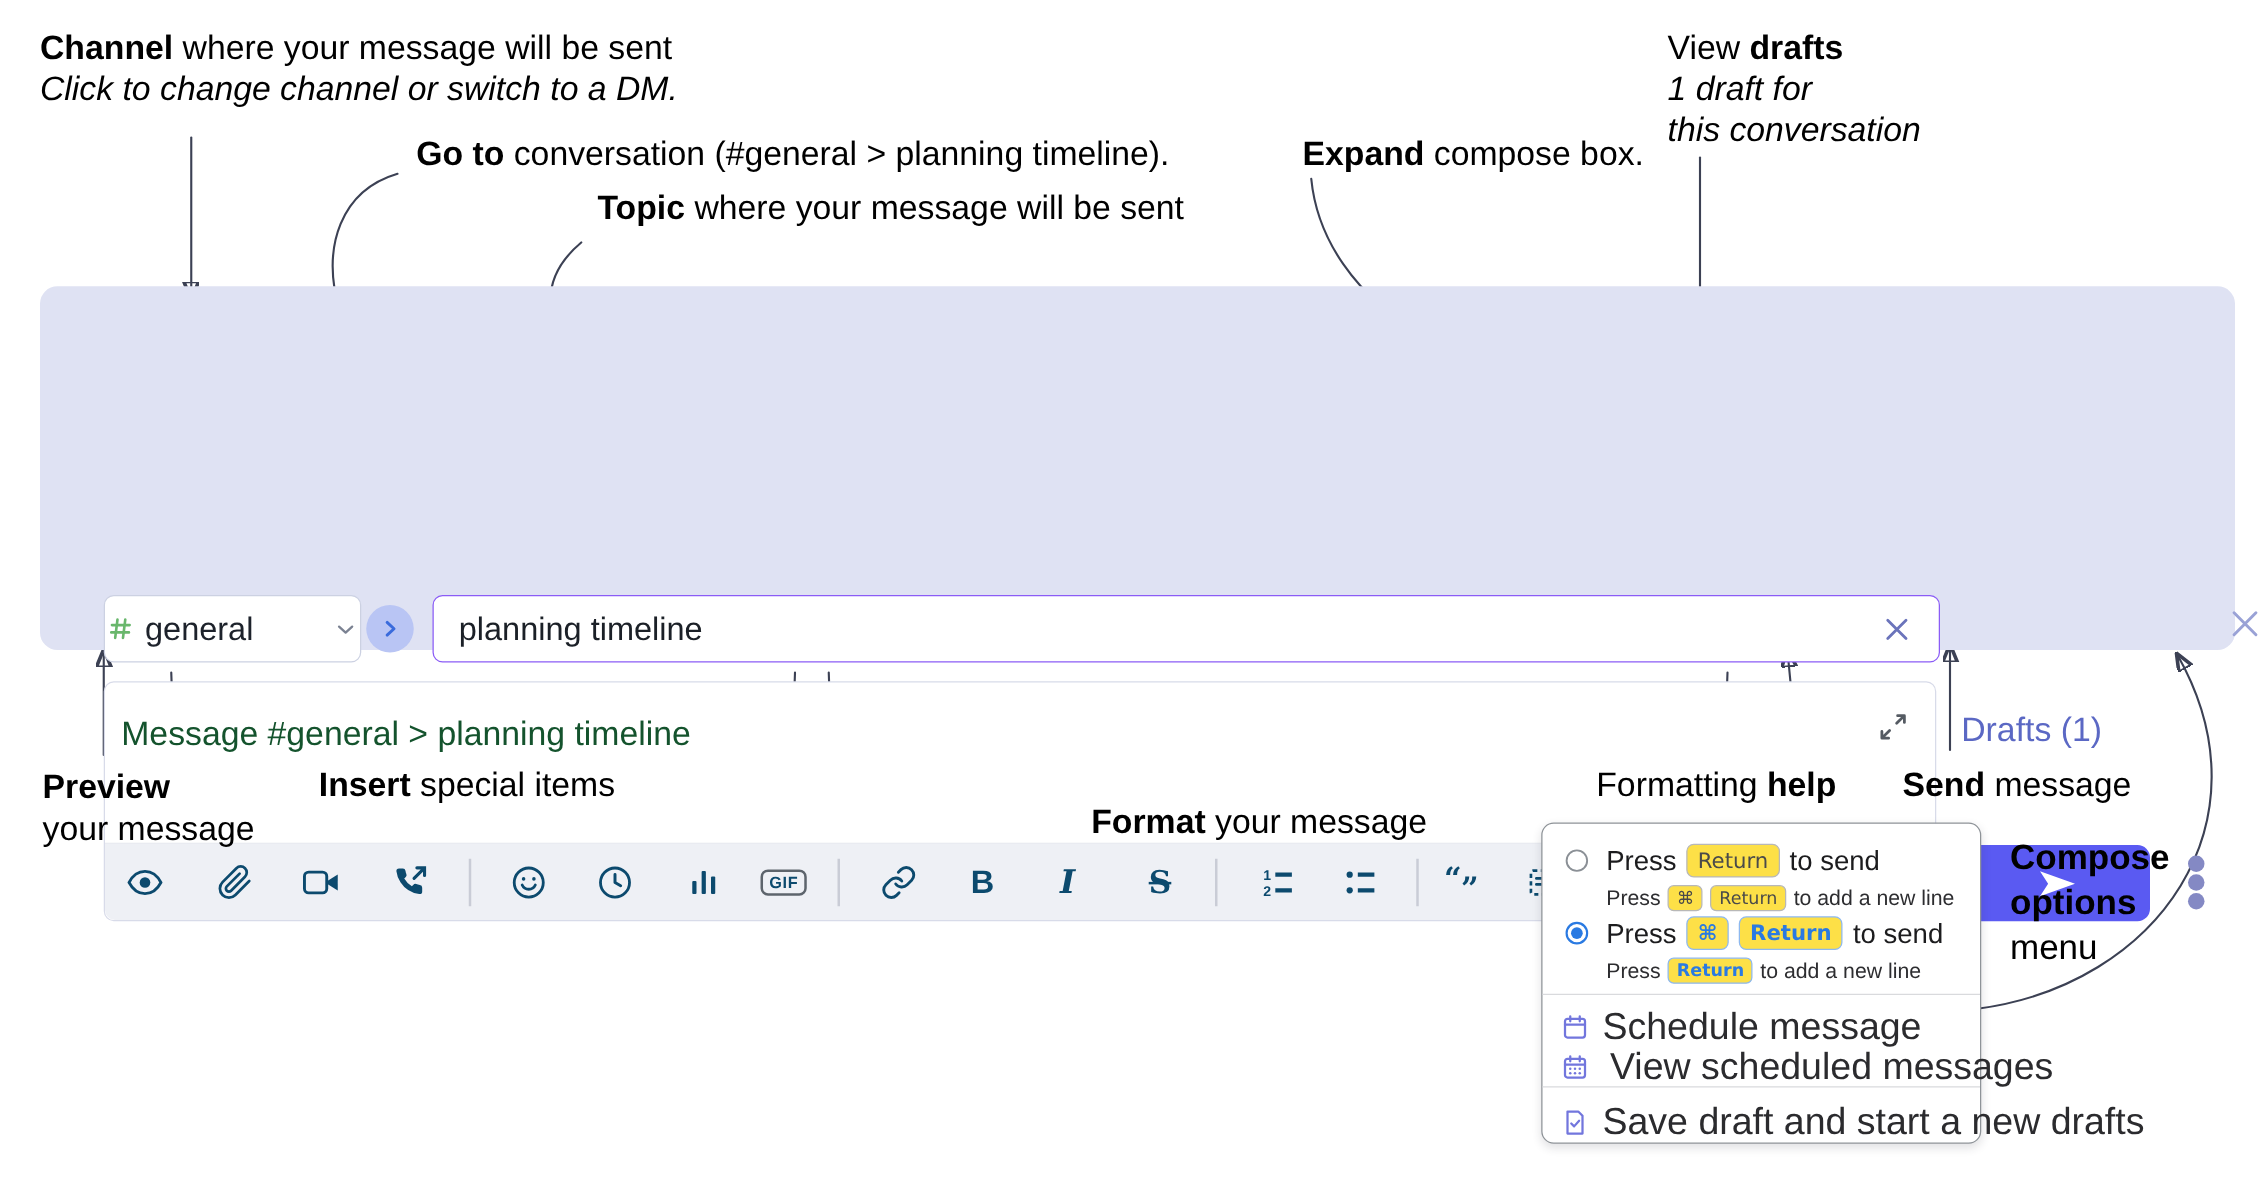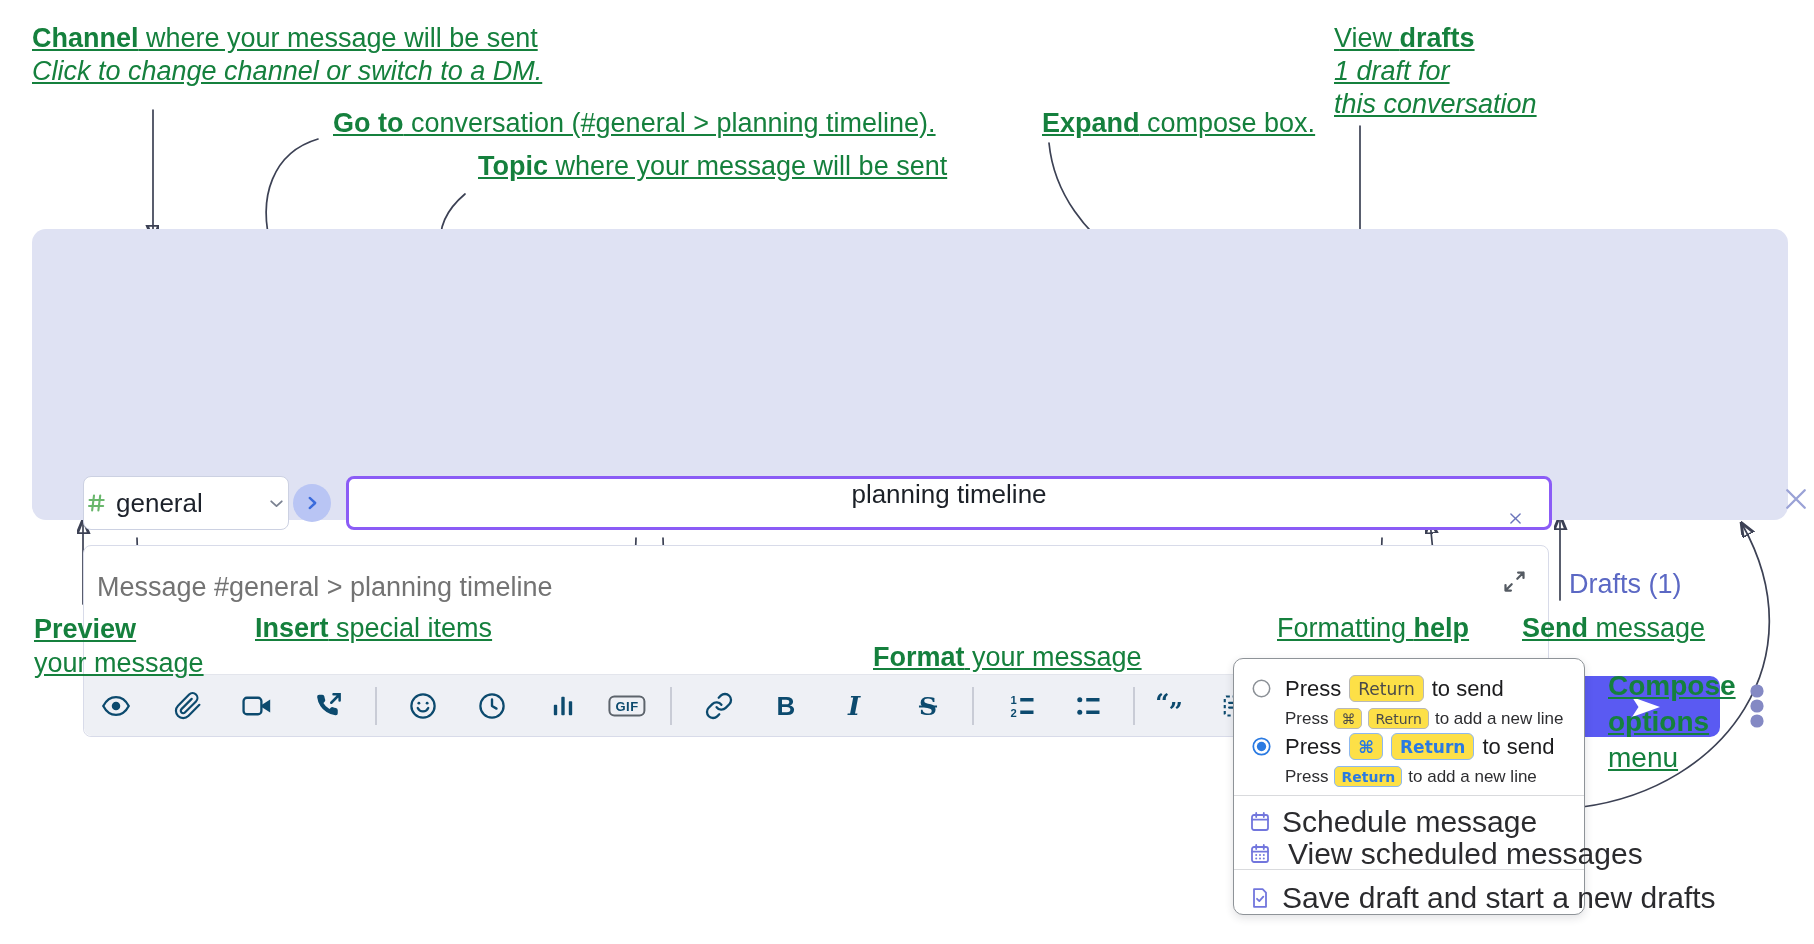--- a/index.html
+++ b/index.html
@@ -1,20 +1,20 @@
 <!DOCTYPE html>
 <html><head>
 <meta charset="utf-8">
 <style>
   * { box-sizing: border-box; margin: 0; padding: 0; }
   body { background: #fff; font-family: "Liberation Sans", "DejaVu Sans", sans-serif; }
   .page { position: relative; width: 1814px; height: 944px; background: #fff; overflow: hidden; }
 
   
-  .ann { position: absolute; font-size: 27px; line-height: 33px; color: #15803d; white-space: nowrap; text-decoration: underline; }
+  .ann { position: absolute; font-size: 27px; line-height: 33px; color: #000000; white-space: nowrap; }
   .ann .b { font-weight: 700; }
   .ann .it { font-style: italic; }
 
   
   .overlay { position: absolute; left: 0; top: 0; pointer-events: none; }
   .overlay path { stroke: #3c4154; stroke-width: 1.7; fill: none; stroke-linecap: round; }
 
   
   .compose { position: absolute; left: 32px; top: 229px; width: 1756px; height: 291px;
              background: #dfe2f3; border-radius: 14px; }
@@ -23,30 +23,30 @@
              background: #fff; border: 1px solid #ccd1e2; border-radius: 8px;
              display: flex; align-items: center; padding: 0 1px; cursor: pointer; }
   .chanbox .name { font-size: 26px; color: #1d222b; margin-left: 9px; font-weight: 500; }
   .chanbox .chev { margin-left: auto; }
 
   .gotocircle { position: absolute; left: 261px; top: 255px; width: 38px; height: 38px;
                 border-radius: 50%; background: #b9c5f4; display: flex; align-items: center;
                 justify-content: center; cursor: pointer; }
 
   .topicbox { position: absolute; left: 314px; top: 247px; width: 1206px; height: 54px;
-              background: #fff; border: 3px solid #8b5cf6; border-radius: 8px;
-              display: flex; align-items: center; padding: 0 20px; flex-direction: column; }
+              background: #fff; border: 1px solid #8b5cf6; border-radius: 8px;
+              display: flex; align-items: center; padding: 0 20px; }
   .topicbox .val { font-size: 26px; color: #1b2027; }
   .topicbox .clear { margin-left: auto; cursor: pointer; }
 
   .closex { position: absolute; left: 1749px; top: 255px; width: 30px; height: 30px; cursor: pointer; }
 
   .msgbox { position: absolute; left: 51px; top: 316px; width: 1466px; height: 192px;
             background: #fff; border: 1px solid #d8dbe9; border-radius: 8px; overflow: hidden; }
-  .placeholder { position: absolute; left: 13px; top: 26px; font-size: 27px; color: #737373; }
+  .placeholder { position: absolute; left: 13px; top: 26px; font-size: 27px; color: #14532d; }
   .expandico { position: absolute; right: 20px; top: 22px; cursor: pointer; }
 
   .toolbar { position: absolute; left: 0; bottom: 0; width: 100%; height: 62px;
              background: #eef0f5; border-top: 1px solid #e3e5ec; border-radius: 0 0 8px 8px; }
   .tbi { position: absolute; top: 50%; transform: translate(-50%, -50%); color: #0c4a6e;
          display: flex; align-items: flex-start; justify-content: center; cursor: pointer; }
   .tbdiv { position: absolute; top: 12px; width: 2px; height: 38px; background: #c9ccd6; }
   .gifbadge { border: 2.4px solid #5d646c; border-radius: 6px; font-size: 13px; font-weight: 700;
               padding: 2px 5px; line-height: 1; letter-spacing: .5px; }
   .glyphB { font-size: 26px; font-weight: 800; }

